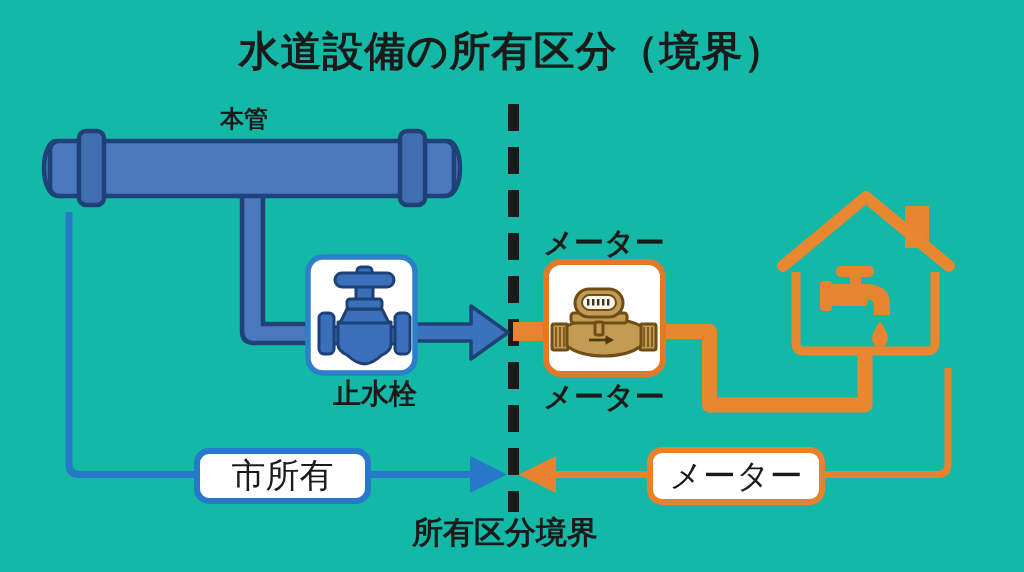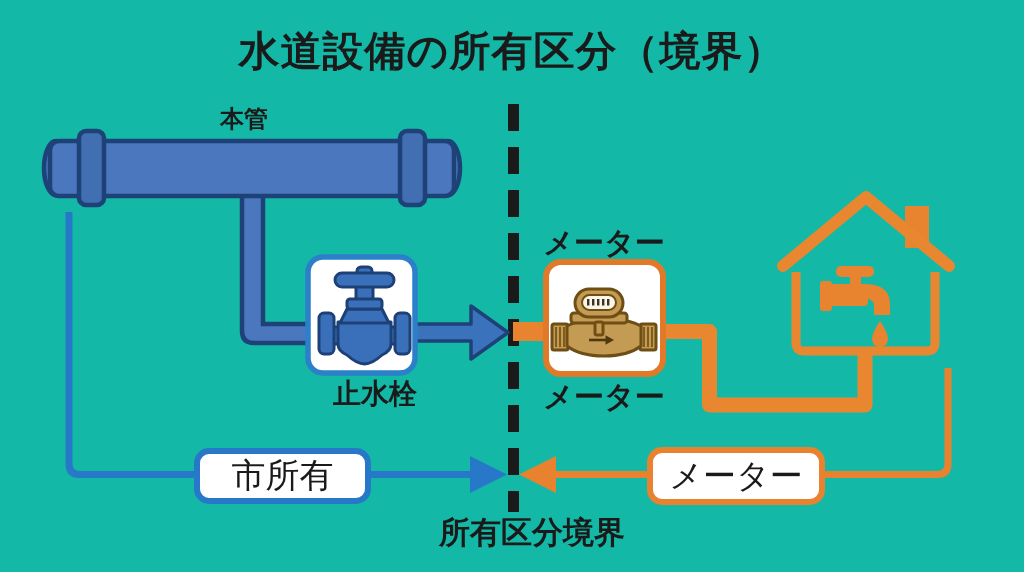--- a/index.html
+++ b/index.html
@@ -10,21 +10,21 @@
     color:#1a1a1a;
   }
   .art{position:absolute;left:0;top:0;width:1024px;height:572px;}
   .lbl{position:absolute;font-weight:700;line-height:1.05;text-align:center;color:#1a1a1a;white-space:nowrap;}
   .title{left:0;top:30px;width:1024px;font-size:41px;letter-spacing:1px;}
   .lbl-honkan{left:164px;top:106px;width:160px;font-size:24px;}
   .lbl-valve{left:295px;top:379px;width:160px;font-size:28px;}
   .lbl-meter-top{left:524px;top:227px;width:160px;font-size:30px;}
   .lbl-meter-bot{left:524px;top:381px;width:160px;font-size:30px;}
   .lbl-house{left:788px;top:164px;width:160px;font-size:31px;}
-  .lbl-boundary{left:385px;top:517px;width:240px;font-size:31px;text-align:right;}
+  .lbl-boundary{left:385px;top:517px;width:240px;font-size:31px;}
   .boxlbl{position:absolute;display:flex;align-items:center;justify-content:center;font-weight:400;}
   .boxlbl-city{left:197px;top:451px;width:171px;height:50px;font-size:34px;}
   .boxlbl-owner{left:650px;top:450px;width:172px;height:52px;font-size:33px;}
 
   
   .dashline{stroke:#1a1a1a;}
   .bluepipe{fill:#4a77be;stroke:#1e4178;stroke-width:4.5;}
   .coupling{fill:#426fb2;stroke:#1e4178;stroke-width:4.5;}
   .bluearrow{fill:#3a72bc;stroke:#1e4178;stroke-width:3.5;stroke-linejoin:round;}
   .valvefill{fill:#3a70ba;stroke:#1d4076;stroke-width:3;stroke-linejoin:round;}

